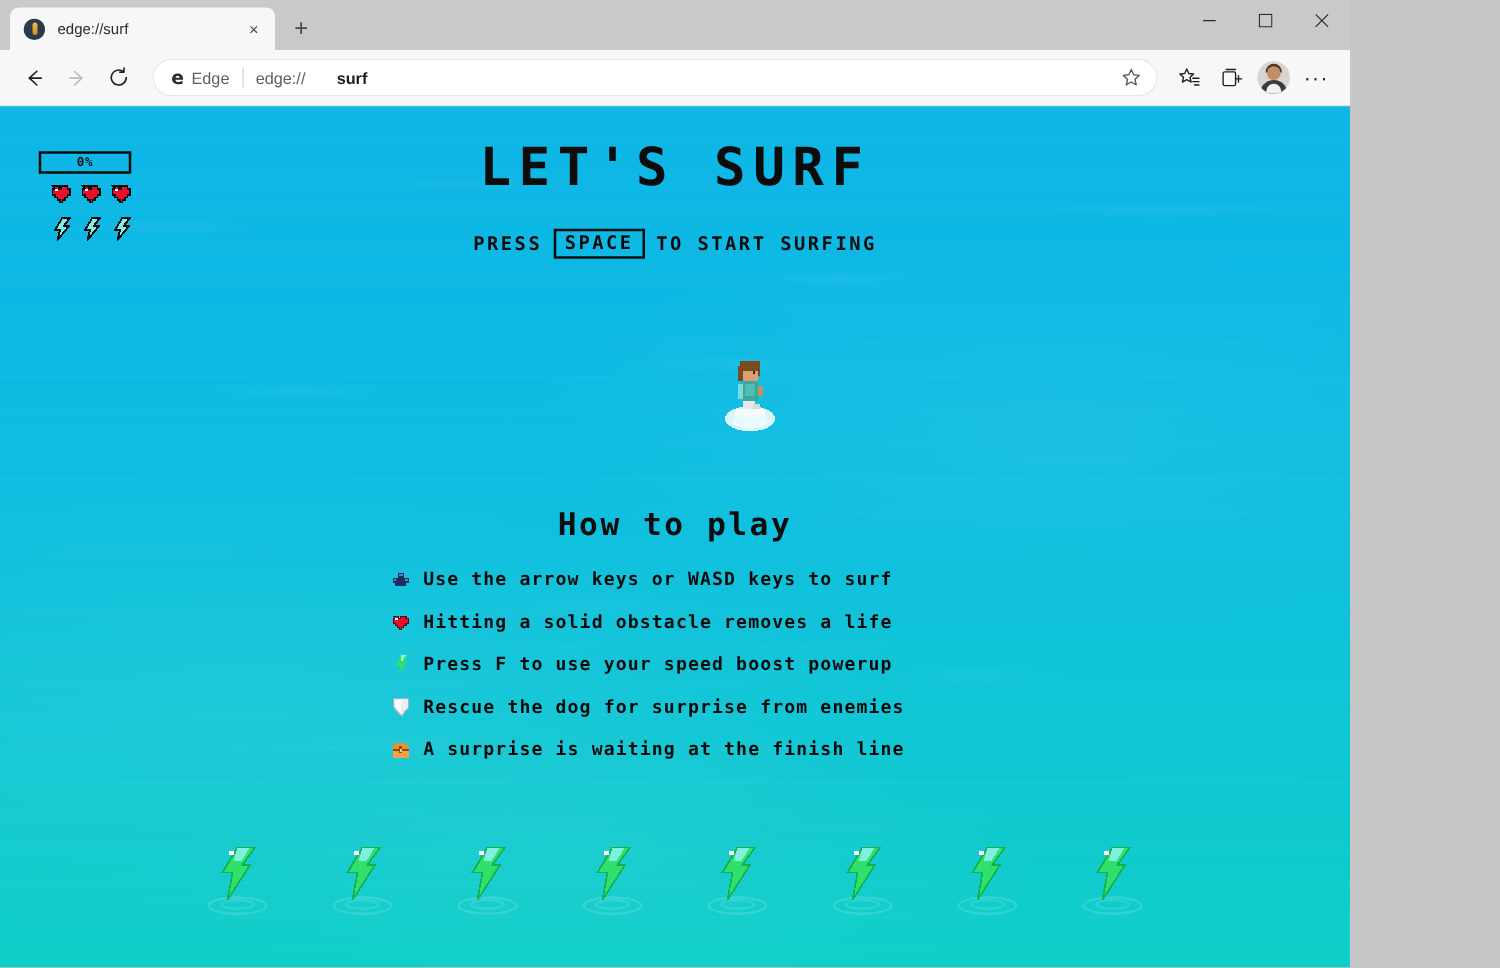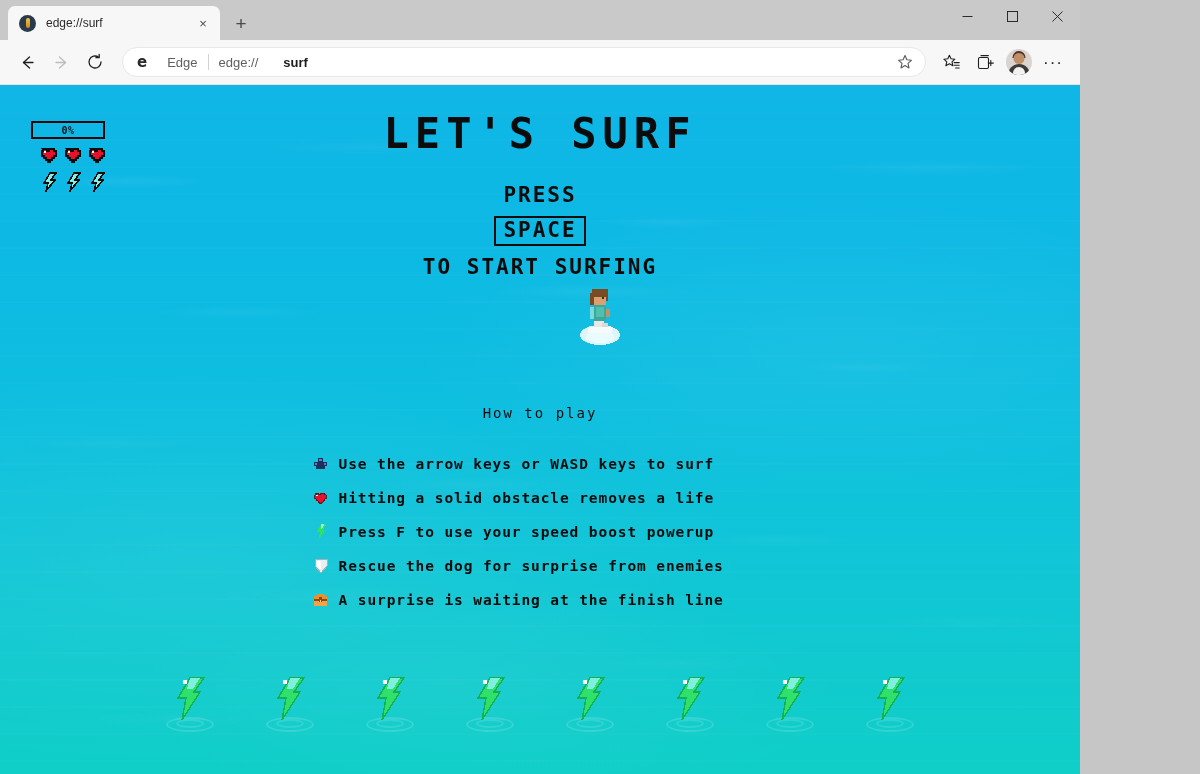--- a/index.html
+++ b/index.html
@@ -70,21 +70,21 @@
   }
   .tb-btn.disabled { color: #bcbcbc; }
   .omnibox {
     flex: 1; height: 30px; margin: 0 8px 0 10px;
     background: #fff; border-radius: 15px;
     display: flex; align-items: center; padding: 0 6px 0 14px;
     border: 1px solid #e8e8e8;
   }
   .edge-logo { font-size: 15px; color: #2b2b2b; font-weight: 700; line-height: 1;
                font-family: "DejaVu Sans", sans-serif; }
-  .edge-label { font-size: 13px; color: #5f5f5f; margin-left: 20px; }
+  .edge-label { font-size: 13px; color: #5f5f5f; margin-left: 6px; }
   .omni-sep { width: 1px; height: 16px; background: #d2d2d2; margin: 0 10px; }
   .omni-url { font-size: 13px; color: #5f5f5f; flex: 1; }
   .omni-url b { color: #1c1c1c; font-weight: 700; padding-left: 25px; }
   .star-btn { width: 28px; height: 28px; display: flex; align-items: center;
               justify-content: center; border-radius: 50%; flex: none; }
   .avatar {
     width: 26px; height: 26px; border-radius: 50%; overflow: hidden;
     background: #d9d4cf; flex: none; position: relative;
   }
   .avatar .face {
@@ -156,35 +156,35 @@
   .hud-bolts  { display: flex; gap: 5px; margin-top: 4px; margin-left: 9px; }
 
   
   .title {
     position: absolute; left: 0; right: 0; top: 28px; text-align: center;
     font-size: 42px; font-weight: 700; color: #0c0c0c;
     letter-spacing: 6px; line-height: 1;
   }
   .subtitle {
     position: absolute; left: 0; right: 0; top: 98px; text-align: center;
-    font-size: 21px; font-weight: 700; color: #0c0c0c; letter-spacing: 2px;
-    display: flex; align-items: center; justify-content: center; gap: 9px; flex-direction: column;
+    font-size: 15px; font-weight: 700; color: #0c0c0c; letter-spacing: 2px;
+    display: flex; align-items: center; justify-content: center; gap: 9px;
   }
   .keycap {
     border: 2px solid #0c0c0c; padding: 2px 7px 3px; line-height: 1;
     display: inline-block; letter-spacing: 2px;
   }
 
   
   .surfer { position: absolute; left: 578px; top: 200px; width: 44px; height: 60px; }
 
   
   .howto {
     position: absolute; left: 0; right: 0; top: 320px; text-align: center;
-    font-size: 14px; font-weight: 400; color: #0c0c0c; letter-spacing: 2px;
+    font-size: 25px; font-weight: 700; color: #0c0c0c; letter-spacing: 2px;
   }
   .instructions {
     position: absolute; left: 0; right: 0; top: 358px;
     display: flex; flex-direction: column; align-items: center; gap: 5px;
   }
   .inst-row {
     display: flex; align-items: center; gap: 10px;
     font-size: 14.5px; font-weight: 700; color: #0c0c0c; letter-spacing: .9px;
     width: 455px;
     margin-top: 13px;

